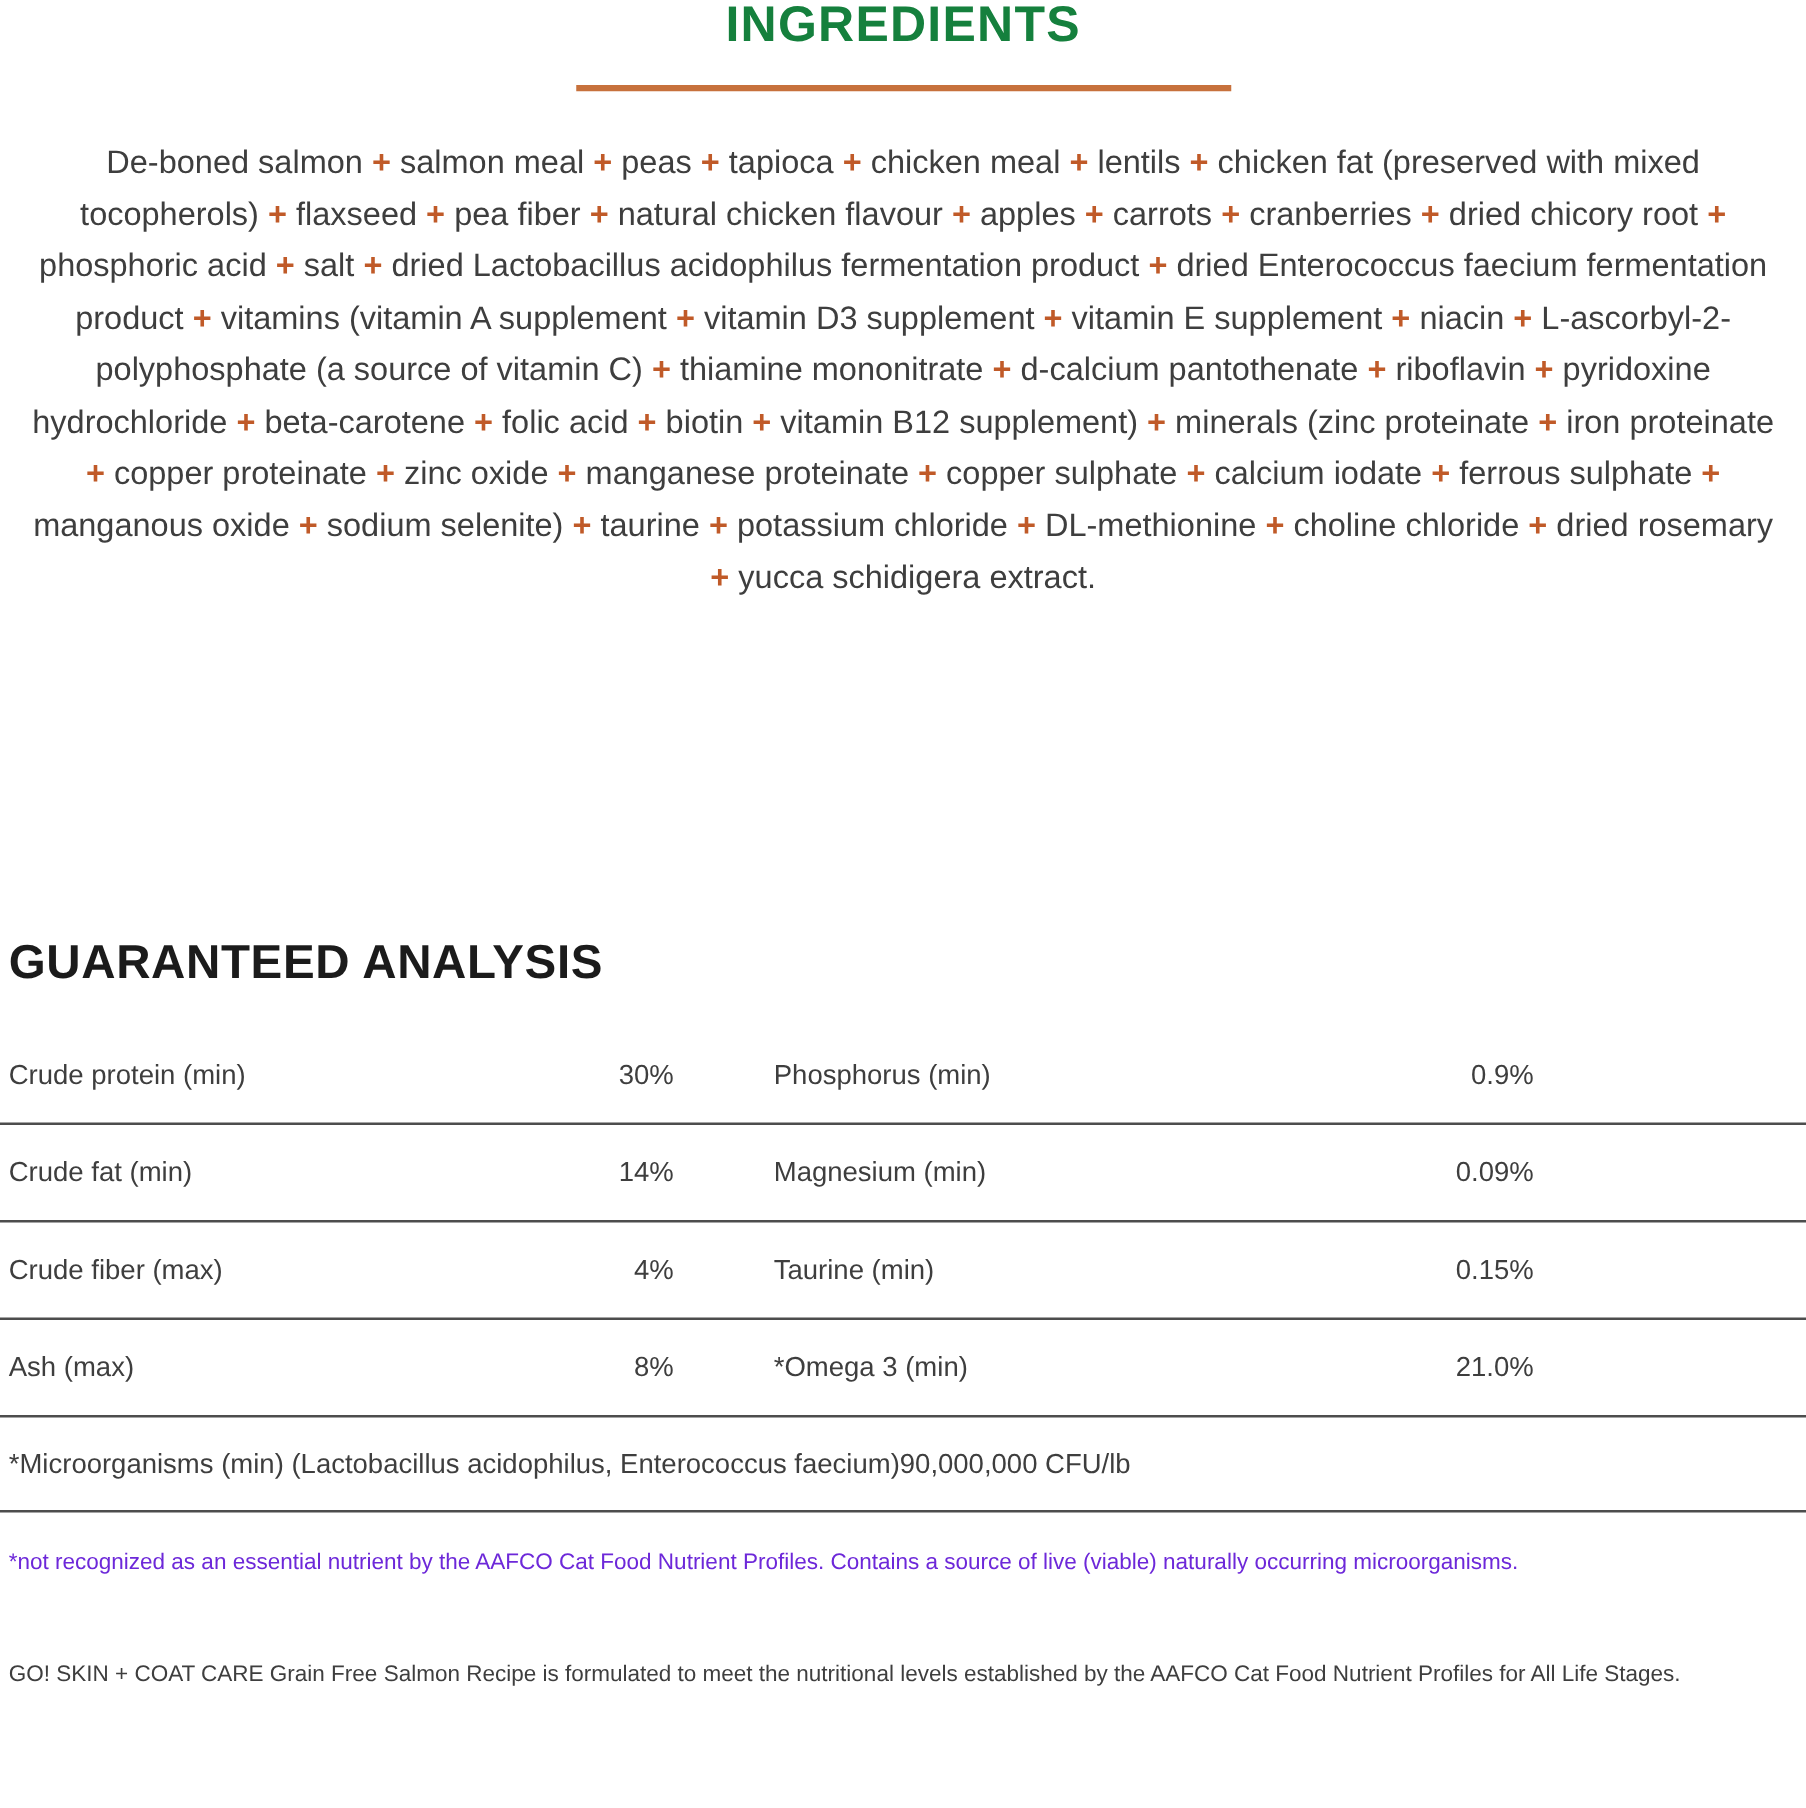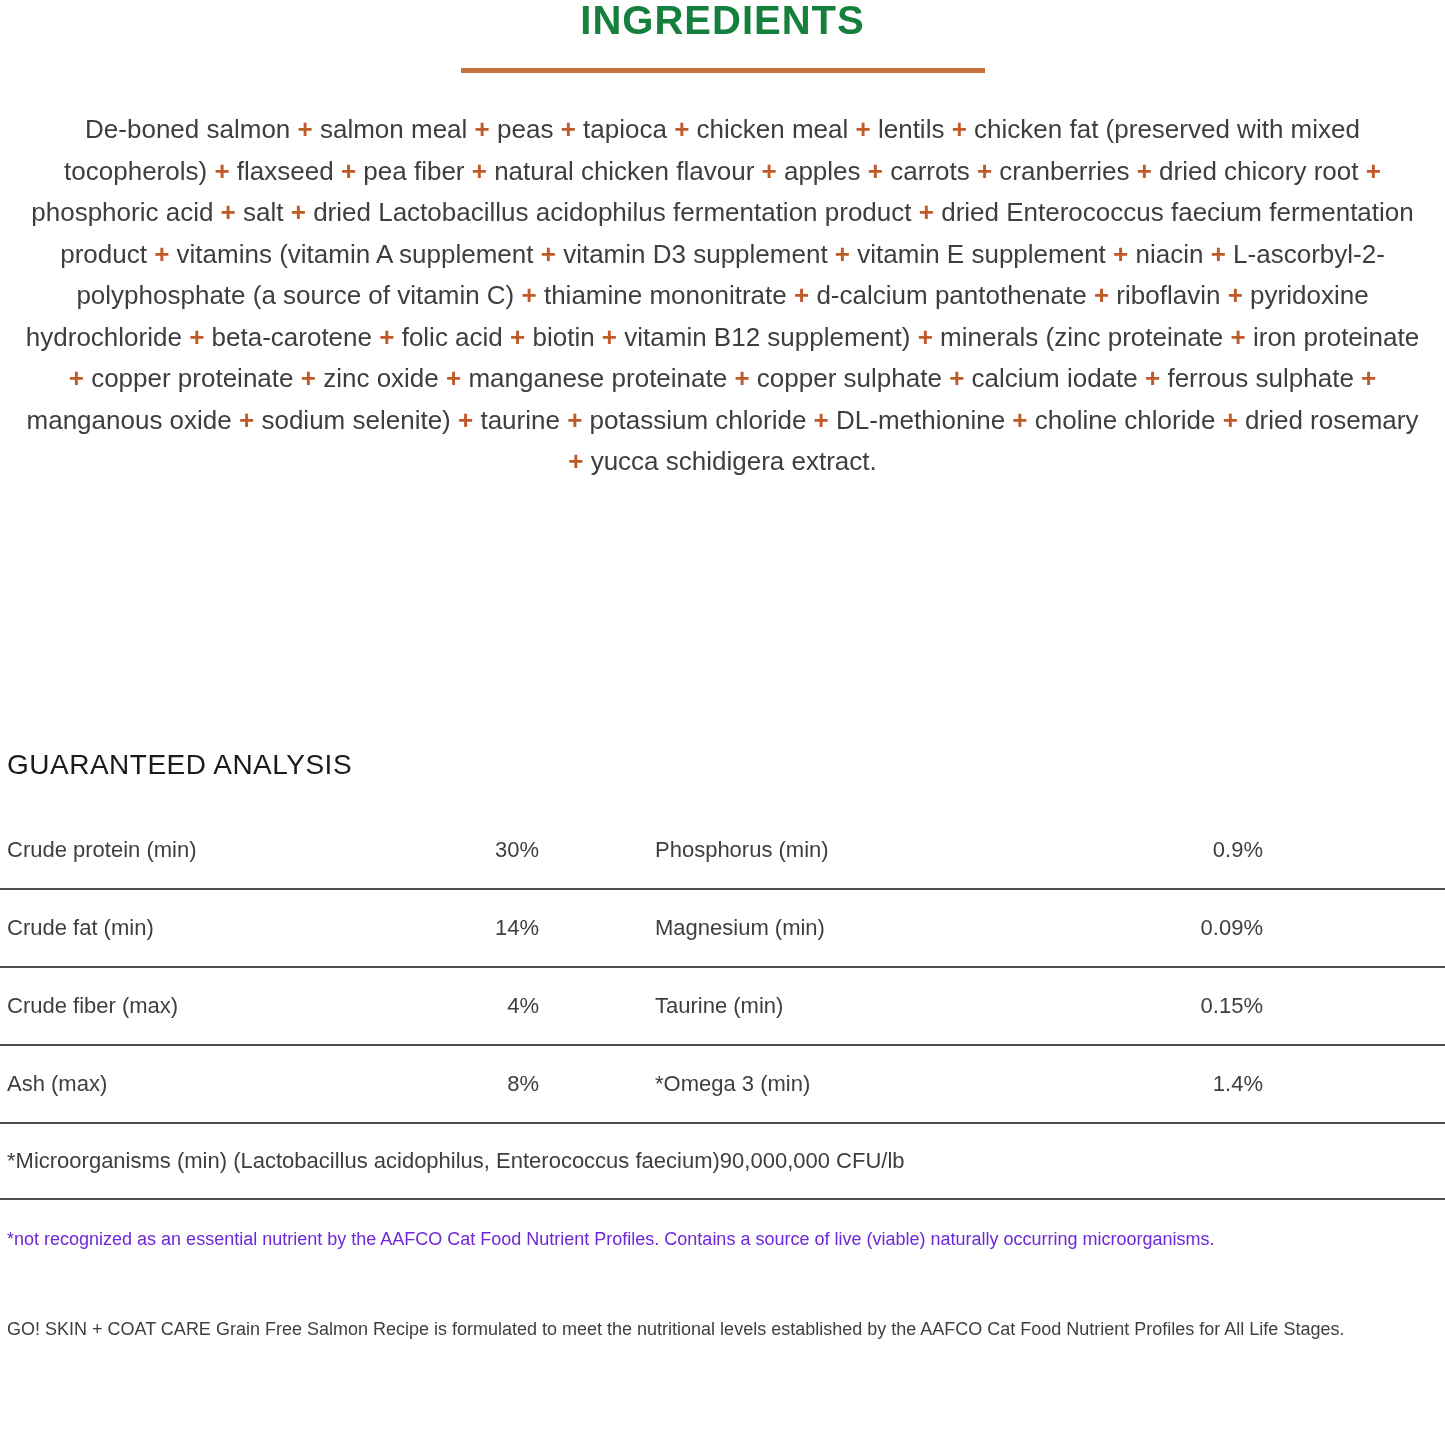--- a/index.html
+++ b/index.html
@@ -38,31 +38,31 @@
     color: #3e3e3e;
   }
   .plus {
     color: #c05a28;
     font-weight: 600;
   }
 
   
   .ga-title {
     margin: 268px 0 0 7px;
-    font-size: 28px;
+    font-size: 38px;
     line-height: 1;
-    font-weight: 400;
+    font-weight: 700;
     letter-spacing: 0.5px;
     color: #1b1b1b;
   }
   .ga-table { margin-top: 33px; }
   .ga-row {
     display: grid;
     grid-template-columns: 532px 608px;
-    column-gap: 116px;
+    column-gap: 80px;
     padding: 0 154px 0 7px;
     height: 78px;
     align-items: center;
     border-bottom: 2px solid #4d4d4d;
   }
   .ga-cell {
     display: flex;
     justify-content: space-between;
     align-items: center;
     font-size: 22px;
@@ -139,21 +139,21 @@
             <span class="value">0.15%</span>
           </div>
         </div>
         <div class="ga-row">
           <div class="ga-cell">
             <span class="label">Ash (max)</span>
             <span class="value">8%</span>
           </div>
           <div class="ga-cell">
             <span class="label">*Omega 3 (min)</span>
-            <span class="value">1.4%</span>
+            <span class="value">21.0%</span>
           </div>
         </div>
       </div>
 
     <div class="ga-microrow">
       <span class="label">*Microorganisms (min) (Lactobacillus acidophilus, Enterococcus faecium)</span>
       <span class="value">90,000,000 CFU/lb</span>
     </div>
 
     <p class="ga-footnote">*not recognized as an essential nutrient by the AAFCO Cat Food Nutrient Profiles. Contains a source of live (viable) naturally occurring microorganisms.</p>

